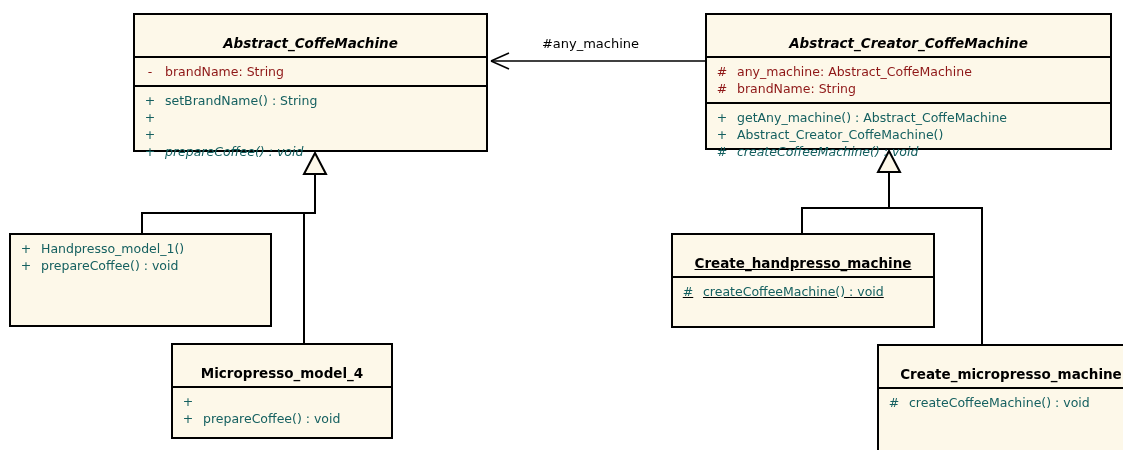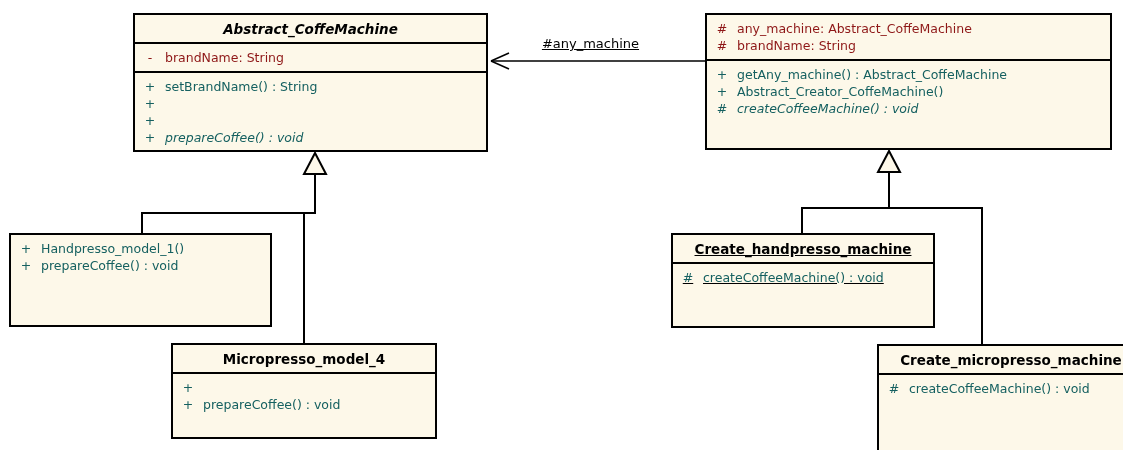--- a/index.html
+++ b/index.html
@@ -25,21 +25,21 @@
     position: absolute;
     background: #FDF8E9;
     border: 2px solid #000000;
     box-sizing: border-box;
   }
   .uml-title {
     text-align: center;
     font-weight: bold;
     font-size: 13.5px;
     color: #000000;
-    padding: 6px 4px 5px 4px;
+    padding: 20px 4px 5px 4px;
     border-bottom: 2px solid #000000;
     white-space: nowrap;
     overflow: hidden;
   }
   .abstract > .uml-title {
     font-style: italic;
   }
   .compartment {
     padding: 5px 4px 5px 0;
   }
@@ -61,21 +61,20 @@
   .italic { font-style: italic; }
   .assoc-label {
     position: absolute;
     left: 528px;
     top: 36px;
     width: 125px;
     text-align: center;
     font-size: 13px;
     color: #000000;
     white-space: nowrap;
-    text-decoration: underline;
   }
 </style>
 </head>
 <body>
 
 <div id="canvas">
 
   <svg class="connectors" viewBox="0 0 1123 450">
 
     <g stroke="#000000" stroke-width="1.6" fill="none">
@@ -125,20 +124,21 @@
         <span class="vis">+</span>
       </div>
       <div class="member method-row italic">
         <span class="vis">+</span>
         <span>prepareCoffee() : void</span>
       </div>
     </div>
   </div>
 
   <div class="uml-class abstract" style="left:705px; top:13px; width:407px; height:137px;">
+    <div class="uml-title">Abstract_Creator_CoffeMachine</div>
     <div class="compartment attrs">
       <div class="member attr-row">
         <span class="vis">#</span>
         <span>any_machine: Abstract_CoffeMachine</span>
       </div>
       <div class="member attr-row">
         <span class="vis">#</span>
         <span>brandName: String</span>
       </div>
     </div>
@@ -164,21 +164,21 @@
         <span class="vis">+</span>
         <span>Handpresso_model_1()</span>
       </div>
       <div class="member method-row">
         <span class="vis">+</span>
         <span>prepareCoffee() : void</span>
       </div>
     </div>
   </div>
 
-  <div class="uml-class" style="left:171px; top:343px; width:266px; height:96px;">
+  <div class="uml-class" style="left:171px; top:343px; width:222px; height:96px;">
     <div class="uml-title">Micropresso_model_4</div>
     <div class="compartment">
       <div class="member method-row">
         <span class="vis">+</span>
       </div>
       <div class="member method-row">
         <span class="vis">+</span>
         <span>prepareCoffee() : void</span>
       </div>
     </div>

